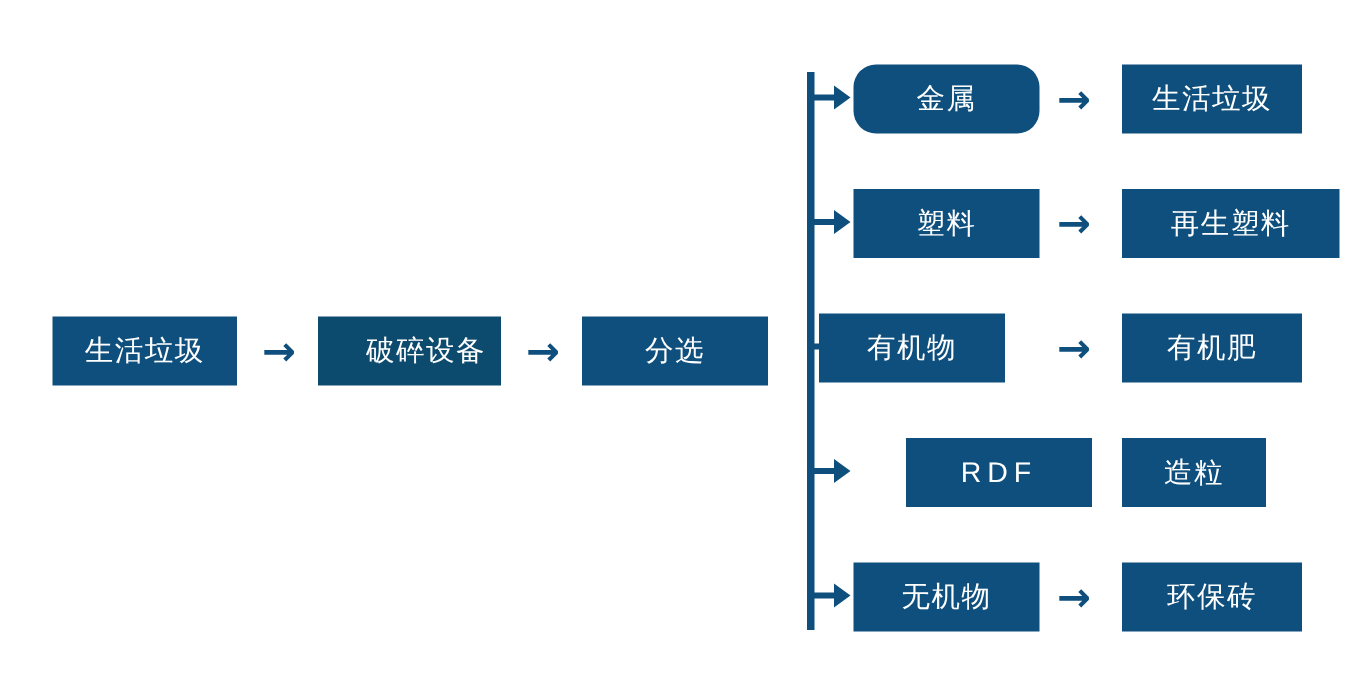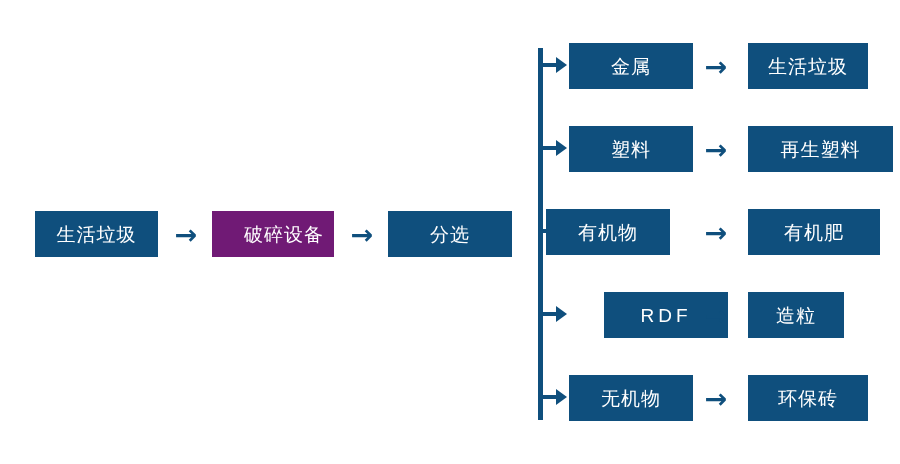--- a/index.html
+++ b/index.html
@@ -29,21 +29,21 @@
     background: #0f4f7d;
     color: #ffffff;
     font-size: 19px;
     line-height: 1;
     letter-spacing: 1px;
     height: 46px;
     box-sizing: border-box;
     white-space: nowrap;
   }
   .node.accent {
-    background: #701a75;
+    background: #0c4a6e;
     padding-left: 22px;
   }
   .node.mono-spaced {
     letter-spacing: 4px;
     font-size: 19px;
   }
 
   
   .arrow {
     position: absolute;
@@ -90,35 +90,35 @@
   <div class="node accent" style="left:212px; top:211px; width:122px;">破碎设备</div>
 
   <div class="arrow" style="left:346px; top:219px; width:32px;">→</div>
 
   <div class="node" style="left:388px; top:211px; width:124px;">分选</div>
 
   <div class="trunk" style="left:538px; top:48px; width:5px; height:372px;"></div>
 
   <div class="branch-stub" style="left:540px; top:63px; width:20px;"></div>
   <div class="branch-head" style="left:556px; top:57px;"></div>
-  <div class="node" style="left:569px; top:43px; width:124px;">金属</div>
+  <div class="node" style="left:569px; top:43px; width:124px;border-radius:15px;">金属</div>
   <div class="arrow" style="left:700px; top:51px; width:32px;">→</div>
   <div class="node" style="left:748px; top:43px; width:120px;">生活垃圾</div>
 
   <div class="branch-stub" style="left:540px; top:146px; width:20px;"></div>
   <div class="branch-head" style="left:556px; top:140px;"></div>
   <div class="node" style="left:569px; top:126px; width:124px;">塑料</div>
   <div class="arrow" style="left:700px; top:134px; width:32px;">→</div>
   <div class="node" style="left:748px; top:126px; width:145px;">再生塑料</div>
 
   <div class="branch-stub" style="left:540px; top:229px; width:20px;"></div>
   <div class="branch-head" style="left:556px; top:223px;"></div>
   <div class="node" style="left:546px; top:209px; width:124px;">有机物</div>
   <div class="arrow" style="left:700px; top:217px; width:32px;">→</div>
-  <div class="node" style="left:748px; top:209px; width:132px;">有机肥</div>
+  <div class="node" style="left:748px; top:209px; width:120px;">有机肥</div>
 
   <div class="branch-stub" style="left:540px; top:312px; width:20px;"></div>
   <div class="branch-head" style="left:556px; top:306px;"></div>
   <div class="node mono-spaced" style="left:569px; top:292px; width:124px;margin-left:35px;">RDF</div>
   <div class="arrow" style="left:700px; top:300px; width:32px;">→</div>
   <div class="node" style="left:748px; top:292px; width:96px;text-align:center;">造粒</div>
 
   <div class="branch-stub" style="left:540px; top:395px; width:20px;"></div>
   <div class="branch-head" style="left:556px; top:389px;"></div>
   <div class="node" style="left:569px; top:375px; width:124px;">无机物</div>

